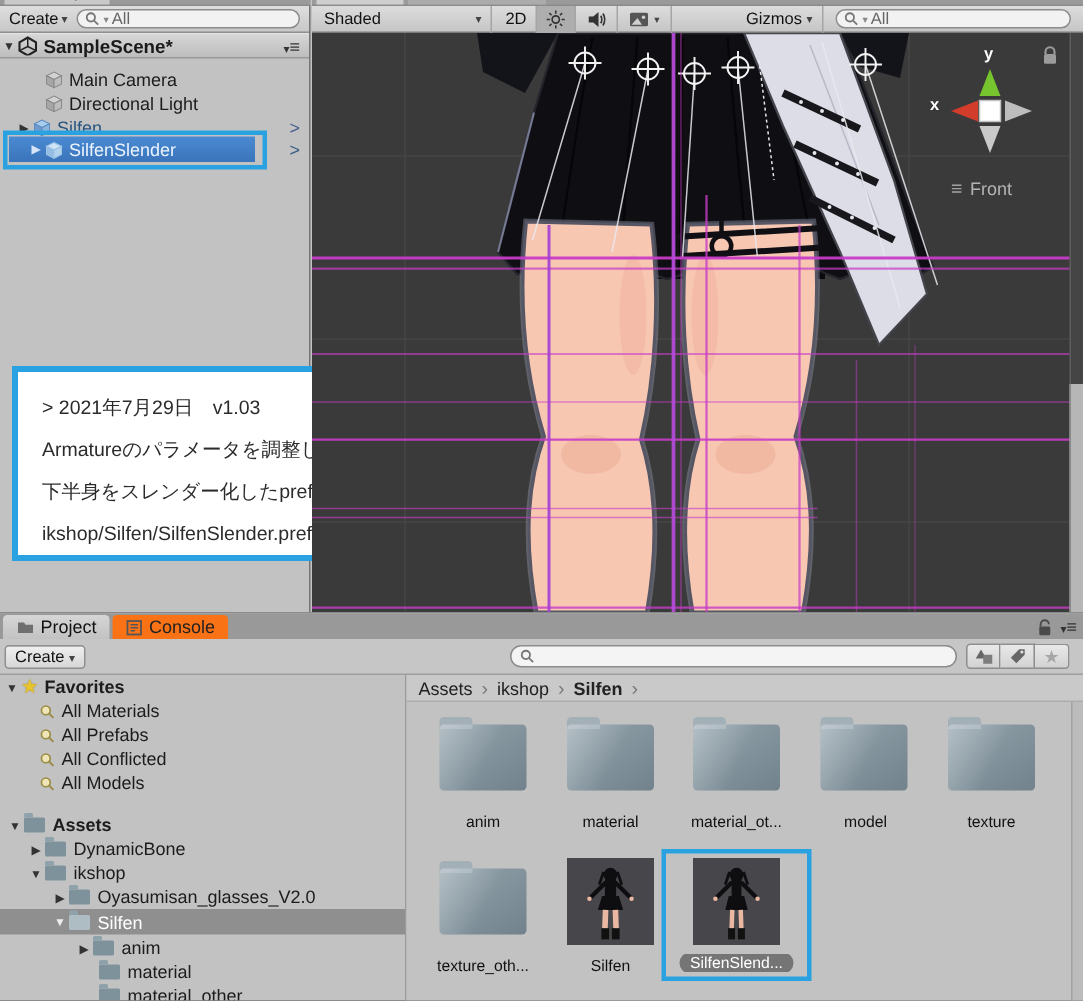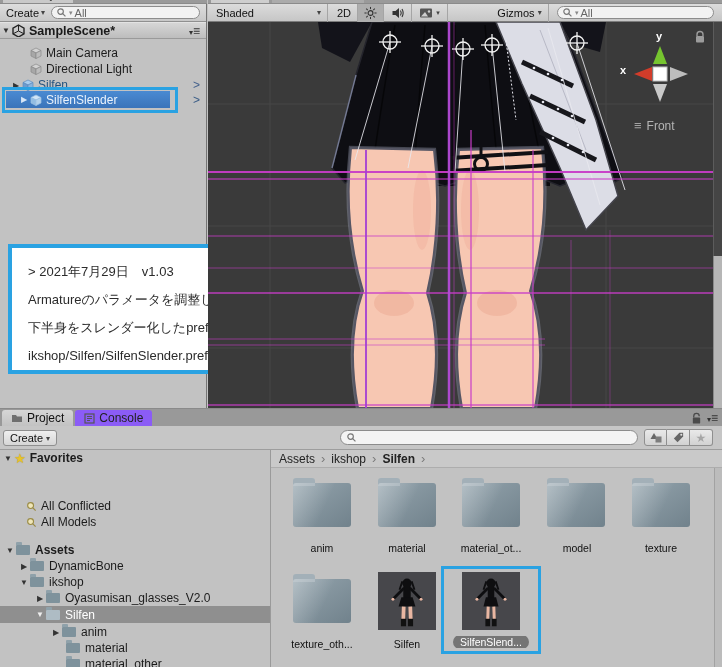--- a/index.html
+++ b/index.html
@@ -44,21 +44,21 @@
   #front-label{position:absolute;left:426px;top:96px;color:#b4b4b4;font-size:12px;display:flex;gap:5px;align-items:center;}
   #front-label .m{font-size:13px;color:#a2a2a2;}
   .scene-gutter-top{position:absolute;left:505px;top:0;width:9px;height:234px;background:#454545;border-left:1px solid #5c5c5c;}
   .scene-gutter-bot{position:absolute;left:505px;top:234px;width:9px;height:152px;background:#b6b6b6;border-left:1px solid #8a8a8a;}
 
   
   #project{left:0;top:408px;width:722px;height:259px;background:#c2c2c2;border-top:1px solid #8a8a8a;}
   #ptabbar{position:absolute;left:0;top:0;width:100%;height:17px;background:#999999;display:flex;align-items:flex-end;}
   .ptab{height:16px;display:flex;align-items:center;gap:4px;padding:0 9px;font-size:12px;color:#111;border-radius:3px 3px 0 0;margin-left:2px;}
   .ptab.active{background:linear-gradient(#d6d6d6,#c2c2c2);}
-  .ptab.inactive{background:#8b5cf6;color:#222;}
+  .ptab.inactive{background:#f97316;color:#222;}
   #ptab-right{position:absolute;right:4px;top:2px;display:flex;align-items:center;gap:5px;color:#333;}
   #ptoolbar{position:absolute;left:0;top:17px;width:100%;height:24px;background:#c6c6c6;border-bottom:1px solid #9d9d9d;}
   .pushbtn{position:absolute;left:3px;top:4px;height:16px;padding:0 6px;background:linear-gradient(#efefef,#d6d6d6);border:1px solid #8f8f8f;border-radius:3px;font-size:11px;display:flex;align-items:center;gap:3px;color:#111;}
   #psearch{position:absolute;left:340px;top:4px;width:298px;height:15px;background:#f4f4f4;border:1px solid #8c8c8c;border-radius:8px;display:flex;align-items:center;padding:0 5px;}
   .pgroup{position:absolute;left:644px;top:3px;display:flex;}
   .pgbtn{width:23px;height:17px;background:linear-gradient(#e9e9e9,#d2d2d2);border:1px solid #8f8f8f;border-left-width:0;display:flex;align-items:center;justify-content:center;}
   .pgbtn:first-child{border-left-width:1px;border-radius:3px 0 0 3px;}
   .pgbtn:last-child{border-radius:0 3px 3px 0;color:#a6a6a6;font-size:12px;}
 
   #ptree{position:absolute;left:0;top:41px;width:270px;height:218px;overflow:hidden;}
@@ -430,20 +430,34 @@
         </div>
       </div>
     </div>
 
     <div id="ptree">
       <div class="trow" style="top:0px;">
         <span class="tri" style="margin-left:2px;">▼</span>
         <span class="star">★</span>
         <span class="bold">Favorites</span>
       </div>
+      <div class="trow" style="top:16px;padding-left:26px;">
+        <svg class="mag" style="margin-right:4px;" viewBox="0 0 12 12">
+            <circle cx="5" cy="5" r="3.2" fill="#efe6b8" stroke="#9a8b45" stroke-width="1.2"></circle>
+            <line x1="7.5" y1="7.5" x2="10.5" y2="10.5" stroke="#9a8b45" stroke-width="1.4"></line>
+          </svg>
+        <span>All Materials</span>
+      </div>
+      <div class="trow" style="top:32px;padding-left:26px;">
+        <svg class="mag" style="margin-right:4px;" viewBox="0 0 12 12">
+            <circle cx="5" cy="5" r="3.2" fill="#efe6b8" stroke="#9a8b45" stroke-width="1.2"></circle>
+            <line x1="7.5" y1="7.5" x2="10.5" y2="10.5" stroke="#9a8b45" stroke-width="1.4"></line>
+          </svg>
+        <span>All Prefabs</span>
+      </div>
       <div class="trow" style="top:48px;padding-left:26px;">
         <svg class="mag" style="margin-right:4px;" viewBox="0 0 12 12">
             <circle cx="5" cy="5" r="3.2" fill="#efe6b8" stroke="#9a8b45" stroke-width="1.2"></circle>
             <line x1="7.5" y1="7.5" x2="10.5" y2="10.5" stroke="#9a8b45" stroke-width="1.4"></line>
           </svg>
         <span>All Conflicted</span>
       </div>
       <div class="trow" style="top:64px;padding-left:26px;">
         <svg class="mag" style="margin-right:4px;" viewBox="0 0 12 12">
             <circle cx="5" cy="5" r="3.2" fill="#efe6b8" stroke="#9a8b45" stroke-width="1.2"></circle>

